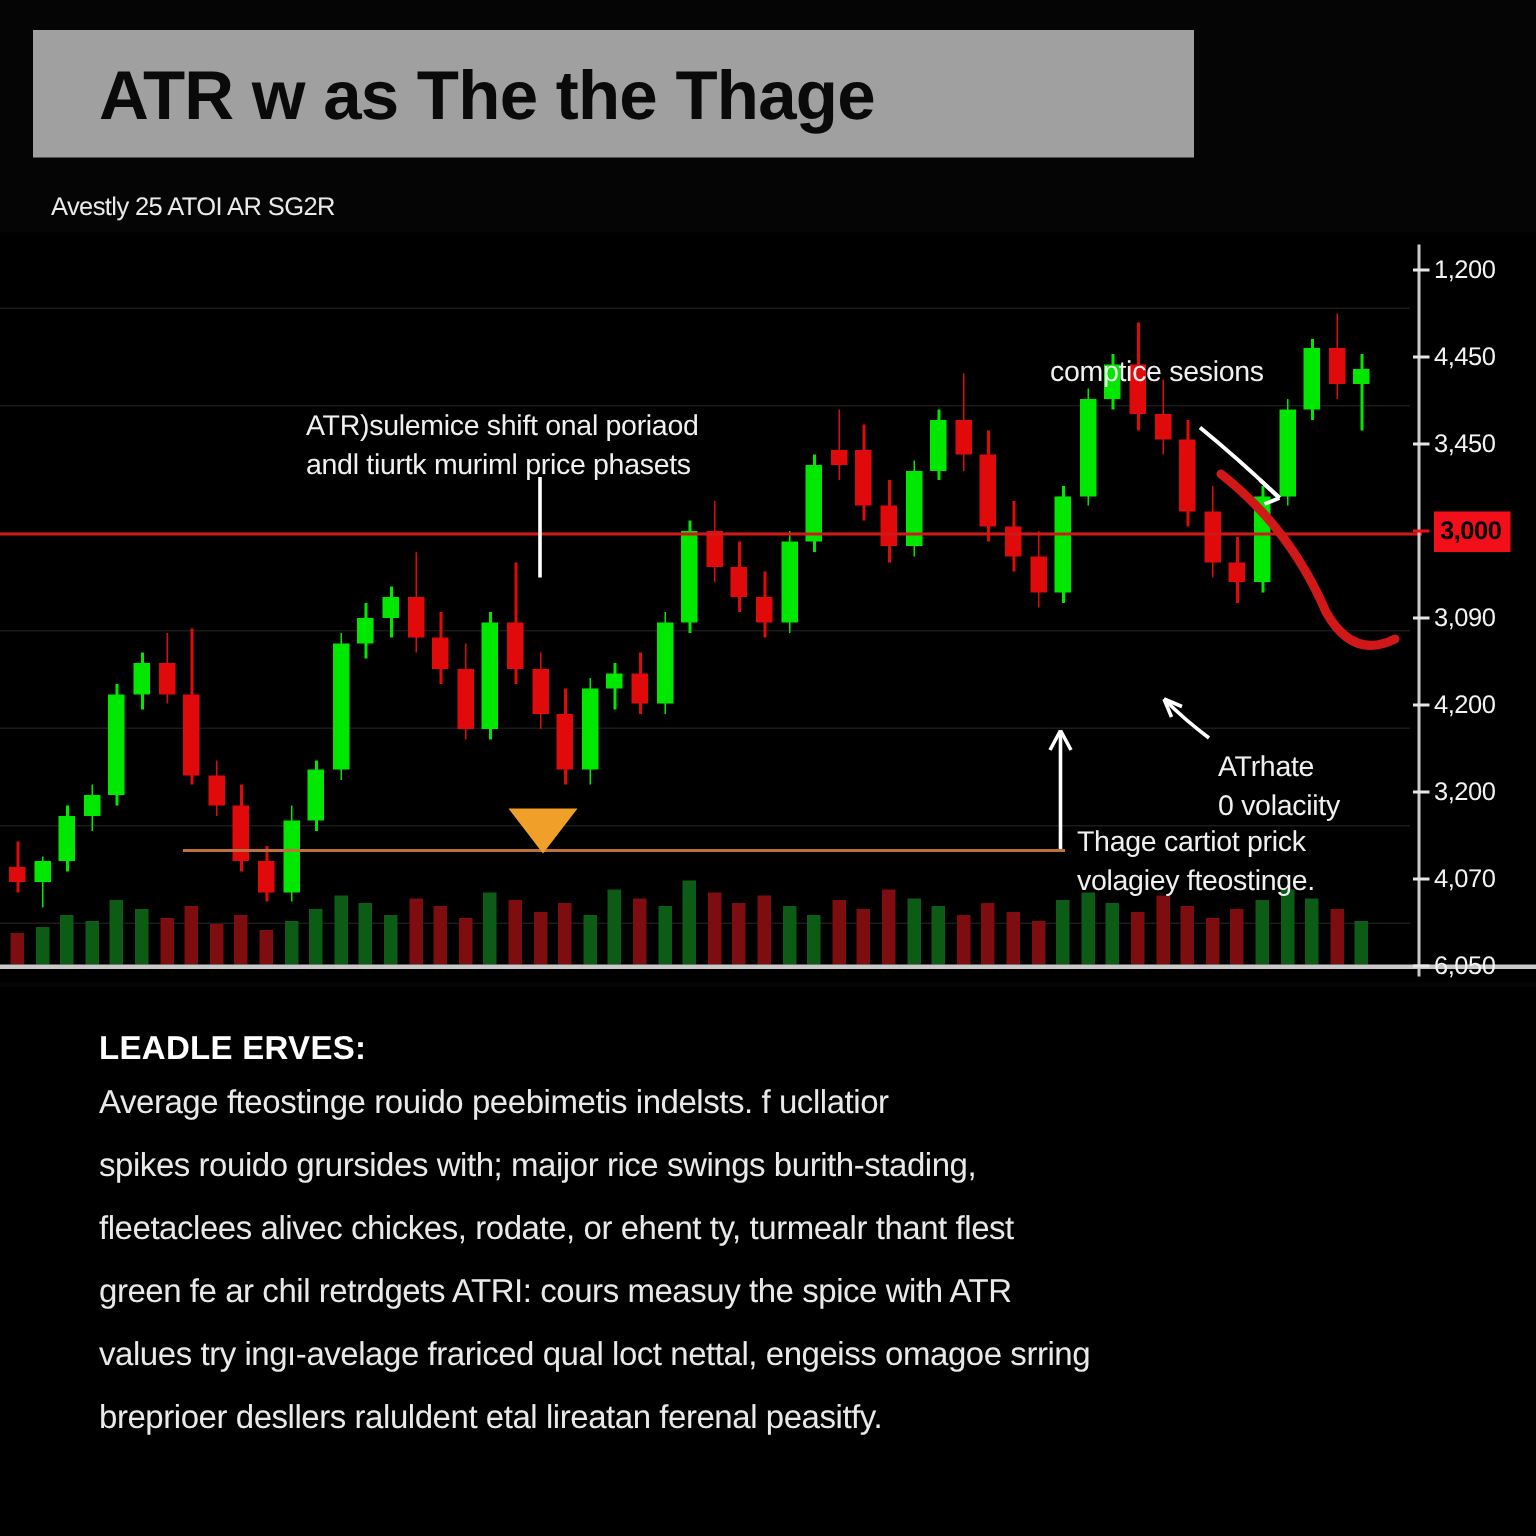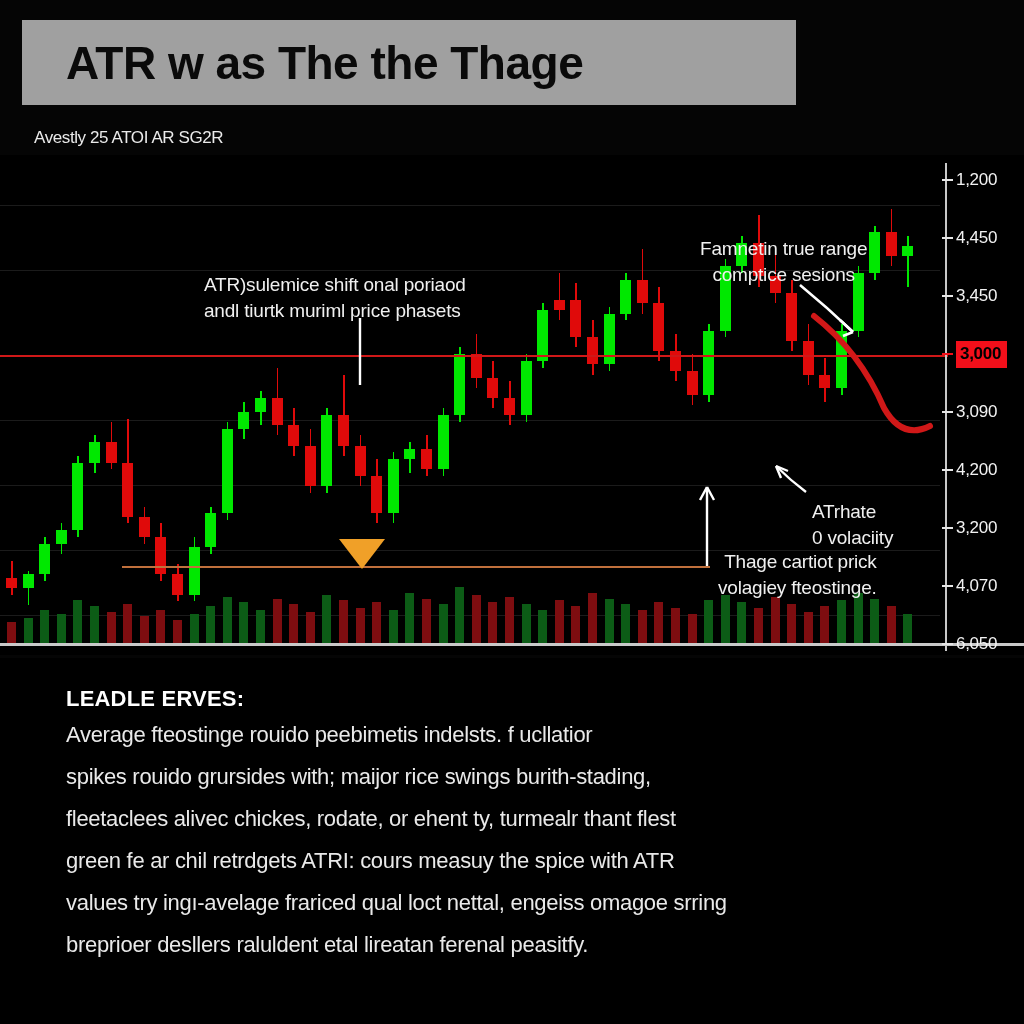--- a/index.html
+++ b/index.html
@@ -180,21 +180,21 @@
     position: absolute;
     font-size: 19px;
     line-height: 26px;
     color: #f0f0f0;
     letter-spacing: -0.2px;
     white-space: nowrap;
   }
   .ann-left   { left: 204px; top: 272px; }
   .ann-topright { left: 700px; top: 236px; text-align: center; }
   .ann-right  { left: 812px; top: 499px; }
-  .ann-bottom { left: 718px; top: 549px; text-align: right; }
+  .ann-bottom { left: 718px; top: 549px; }
 
   .marker-triangle {
     position: absolute;
     left: 339px;
     top: 384px;
     width: 0; height: 0;
     border-left: 23px solid transparent;
     border-right: 23px solid transparent;
     border-top: 30px solid #f0a028;
   }
@@ -559,21 +559,20 @@
 
     <path d="M 814 316 Q 860 352 884 408 Q 902 440 930 426" stroke="#d01818" stroke-width="6" fill="none" stroke-linecap="round"></path>
   </svg>
 
   <div class="annotation ann-left">
     <div>ATR)sulemice shift onal poriaod</div>
     <div>andl tiurtk muriml price phasets</div>
   </div>
 
   <div class="annotation ann-topright">
-    <div>Famnetin true range</div>
     <div>comptice sesions</div>
   </div>
 
   <div class="annotation ann-right">
     <div>ATrhate</div>
     <div>0 volaciity</div>
   </div>
 
   <div class="annotation ann-bottom">
     <div>Thage cartiot prick</div>

